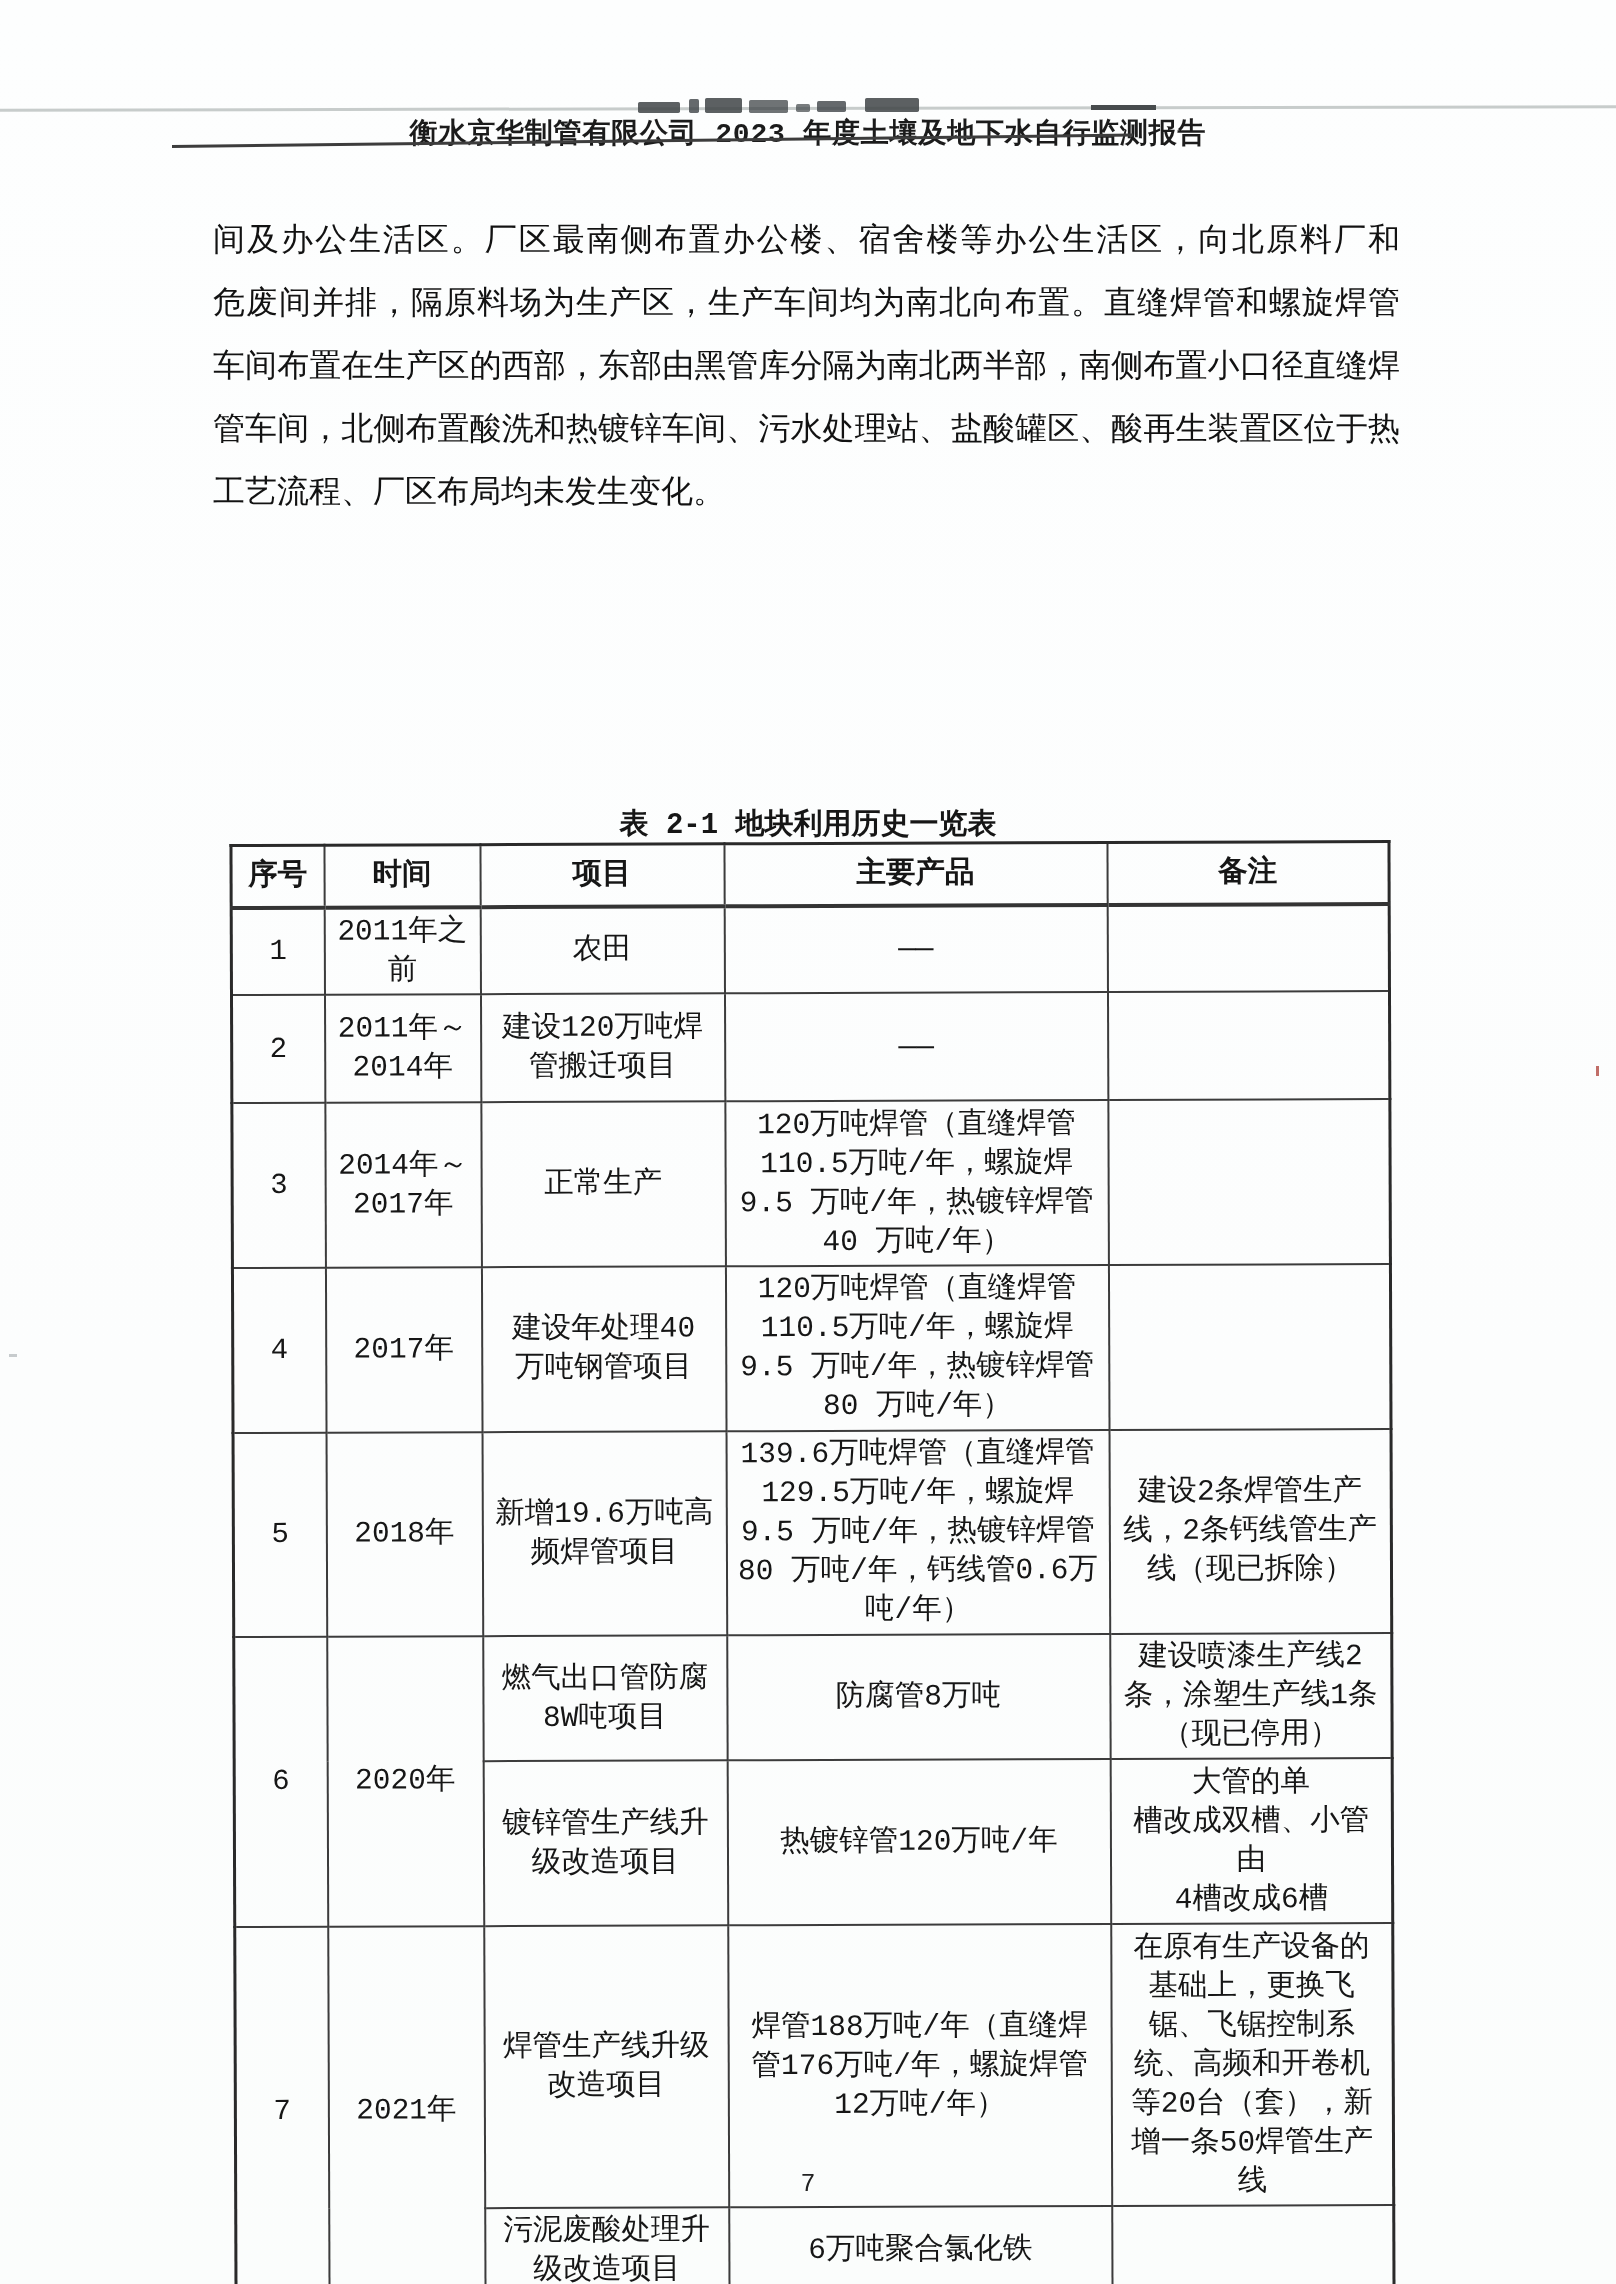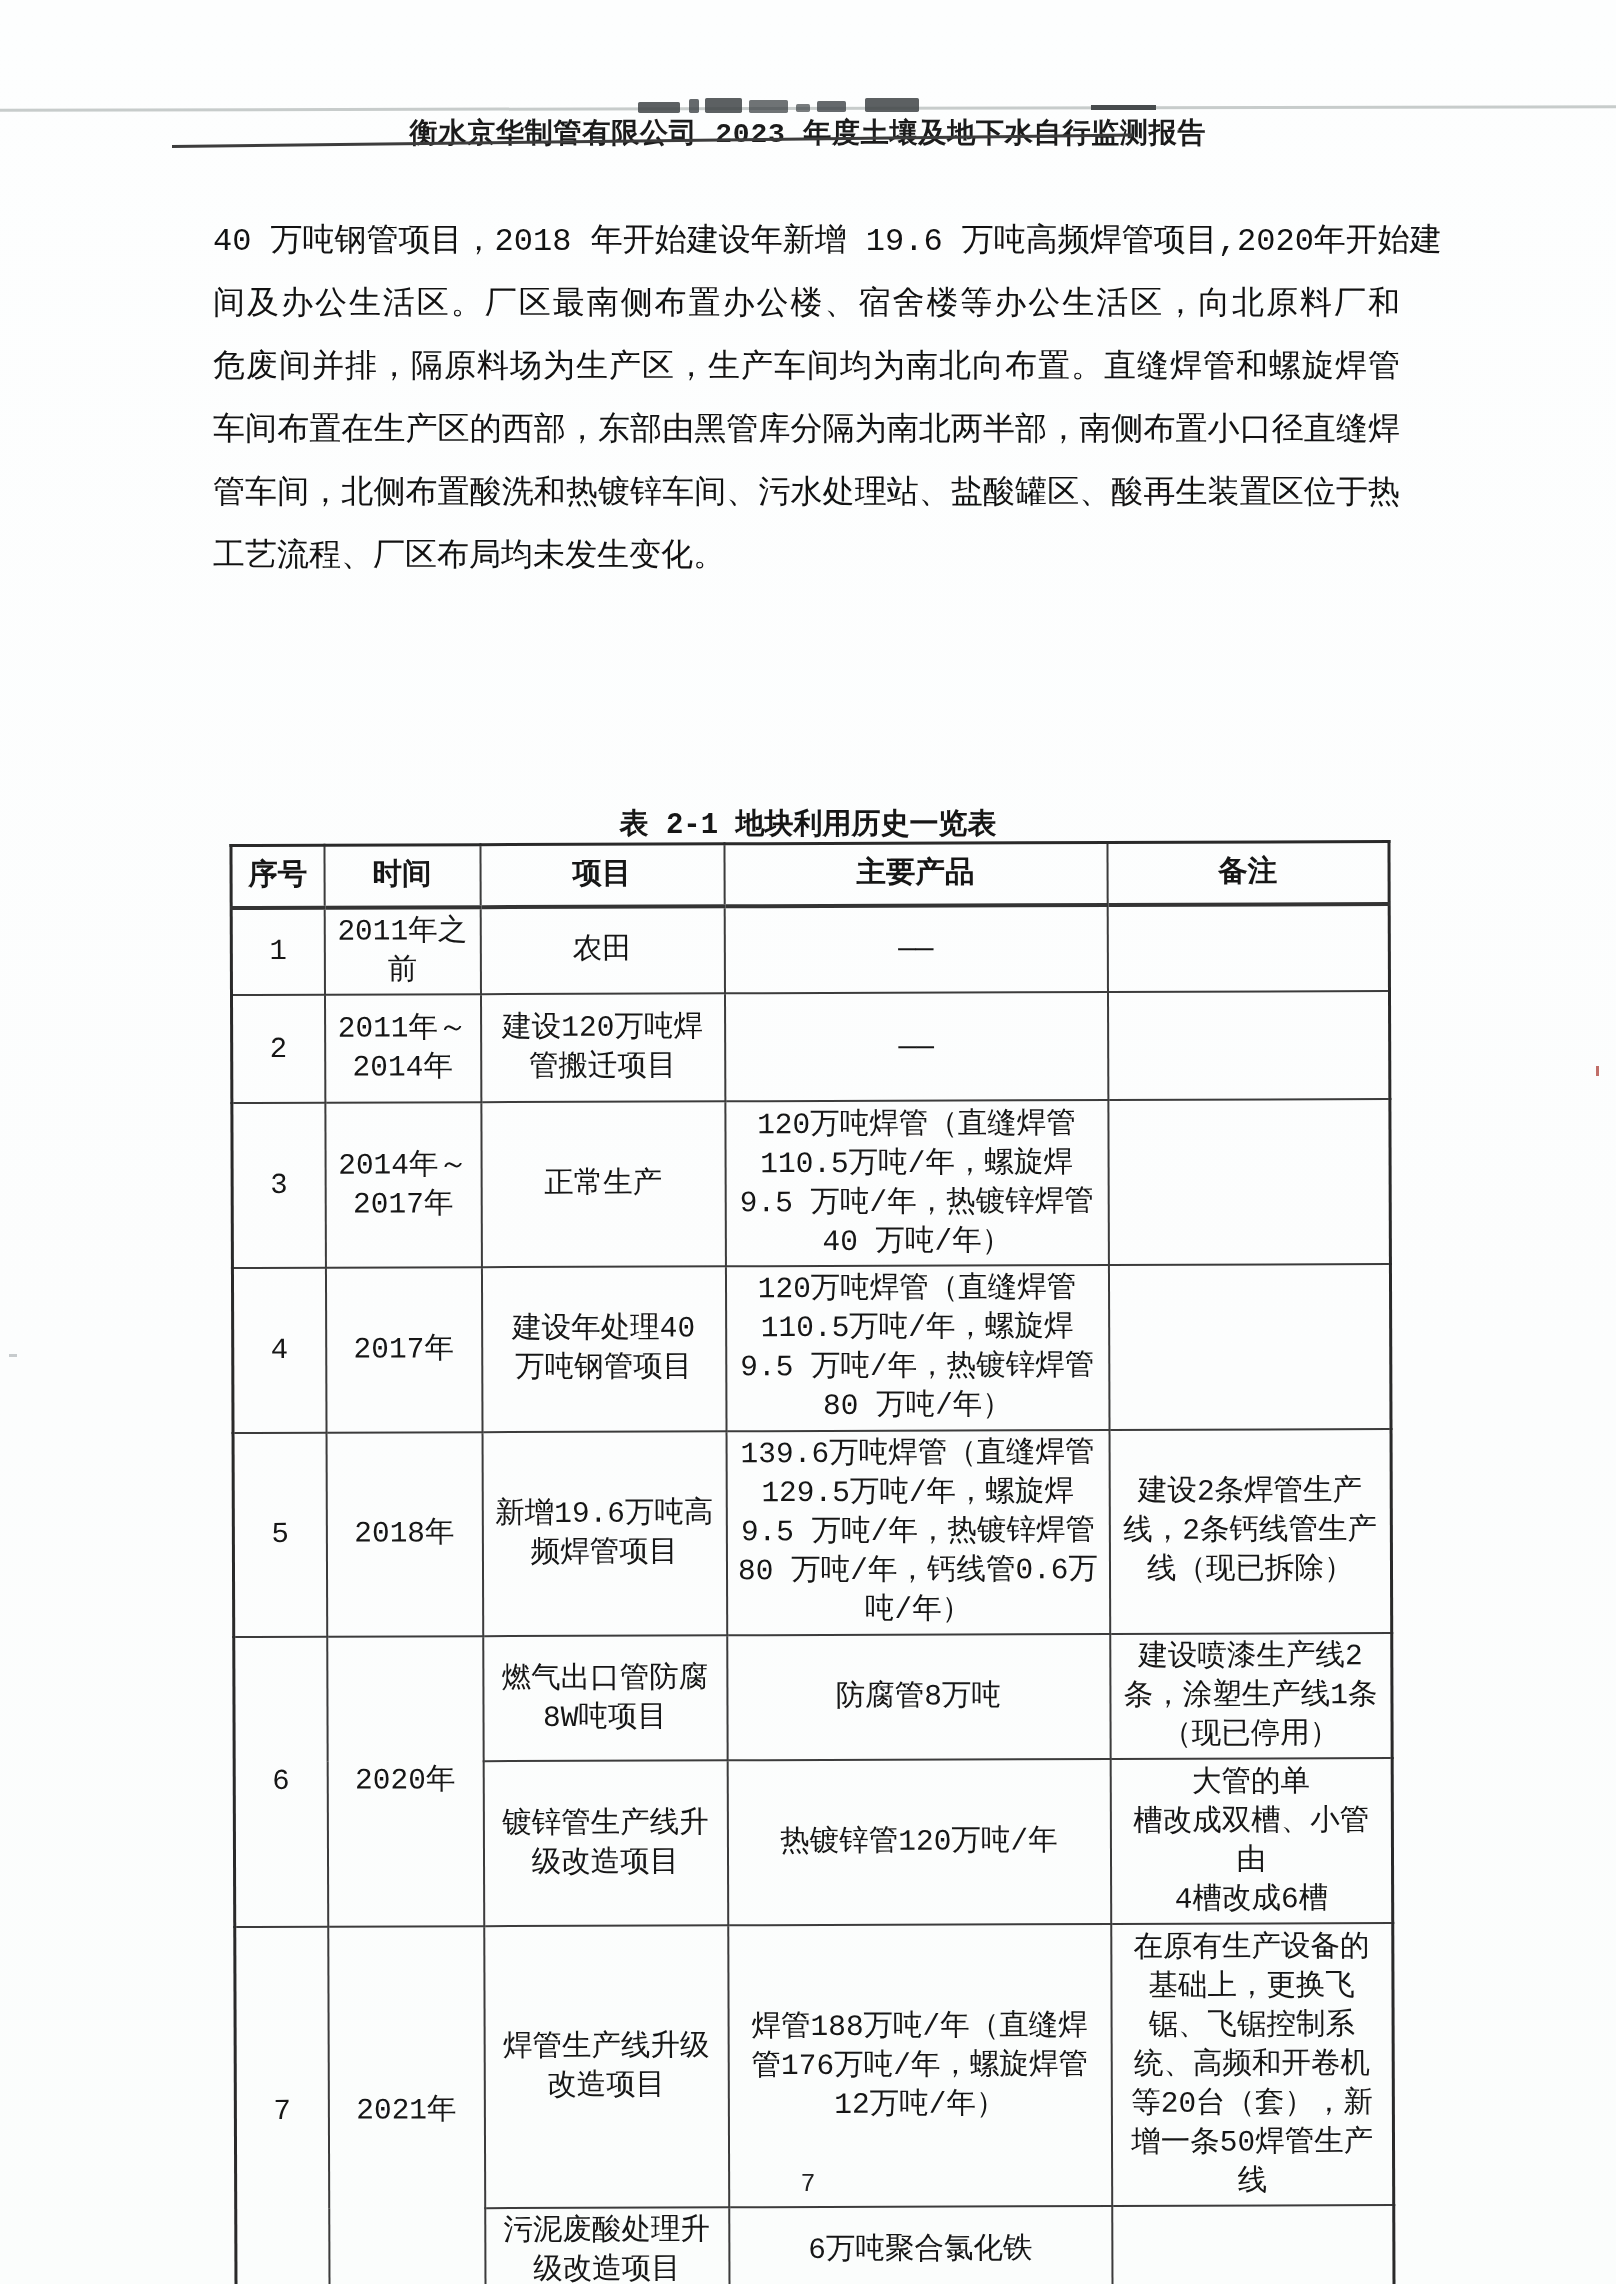--- a/index.html
+++ b/index.html
@@ -72,21 +72,20 @@
     <span class="smudge" style="left:749px;top:100px;width:39px;height:12.6px;opacity:.75;"></span>
     <span class="smudge" style="left:796px;top:104px;width:13.5px;height:8.4px;opacity:.7;"></span>
     <span class="smudge" style="left:817px;top:101px;width:29px;height:11px;opacity:.8;"></span>
     <span class="smudge" style="left:865px;top:98px;width:54px;height:14.3px;opacity:.85;"></span>
   </div>
 
   <div class="header-title">衡水京华制管有限公司 2023 年度土壤及地下水自行监测报告</div>
   <div class="title-underline"></div>
 
   <div class="para">
-    <div class="jline">40 万吨钢管项目，2018 年开始建设年新增 19.6 万吨高频焊管项目,2020年开始建</div>
     <div class="jline">间及办公生活区。厂区最南侧布置办公楼、宿舍楼等办公生活区，向北原料厂和</div>
     <div class="jline">危废间并排，隔原料场为生产区，生产车间均为南北向布置。直缝焊管和螺旋焊管</div>
     <div class="jline">车间布置在生产区的西部，东部由黑管库分隔为南北两半部，南侧布置小口径直缝焊</div>
     <div class="jline">管车间，北侧布置酸洗和热镀锌车间、污水处理站、盐酸罐区、酸再生装置区位于热</div>
     <div class="jlast">工艺流程、厂区布局均未发生变化。</div>
   </div>
 
   <div class="table-title">表 2-1  地块利用历史一览表</div>
 
   <div class="tbl-wrap">

